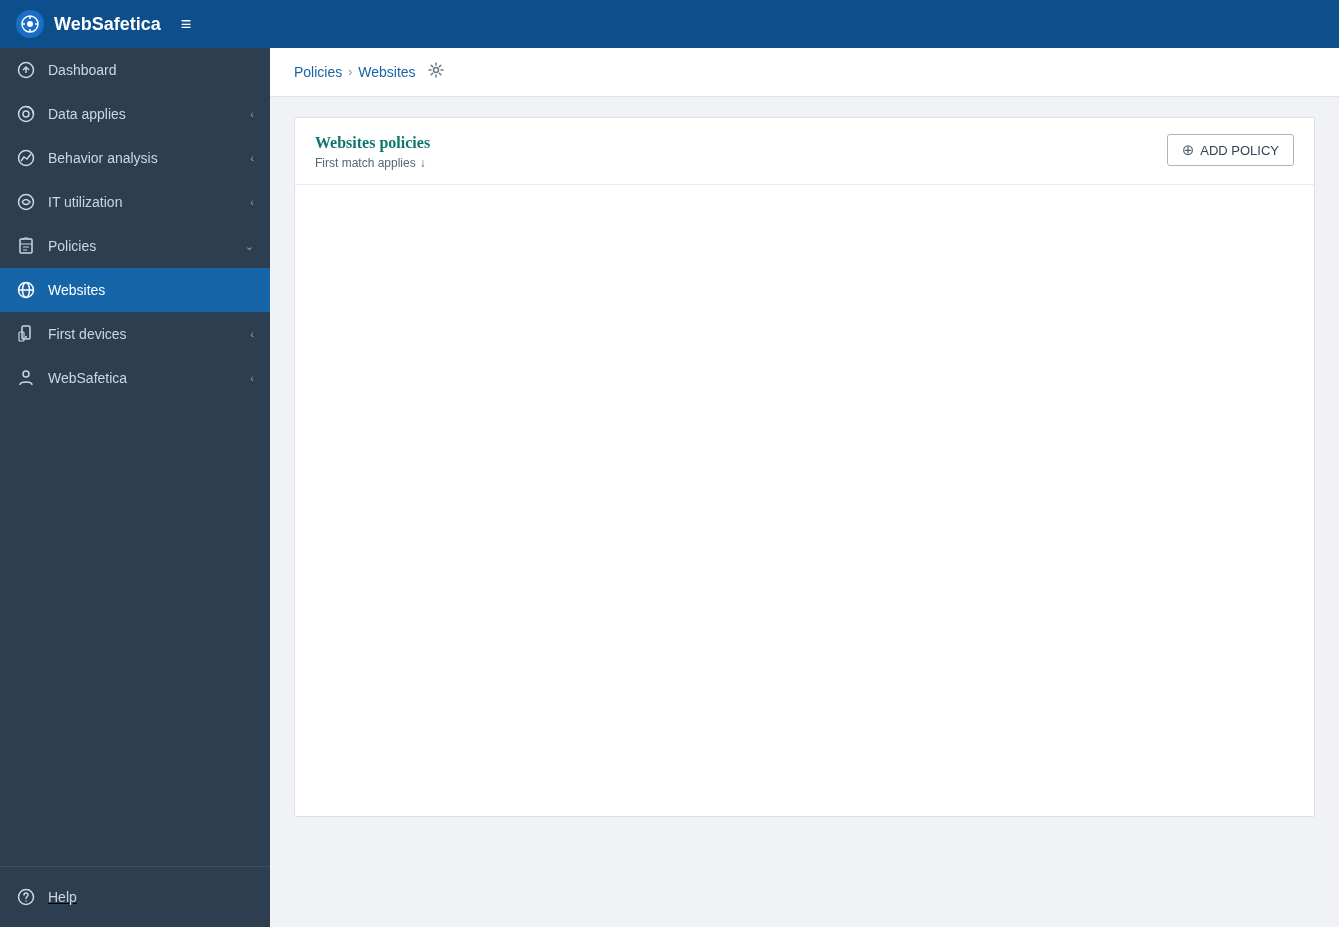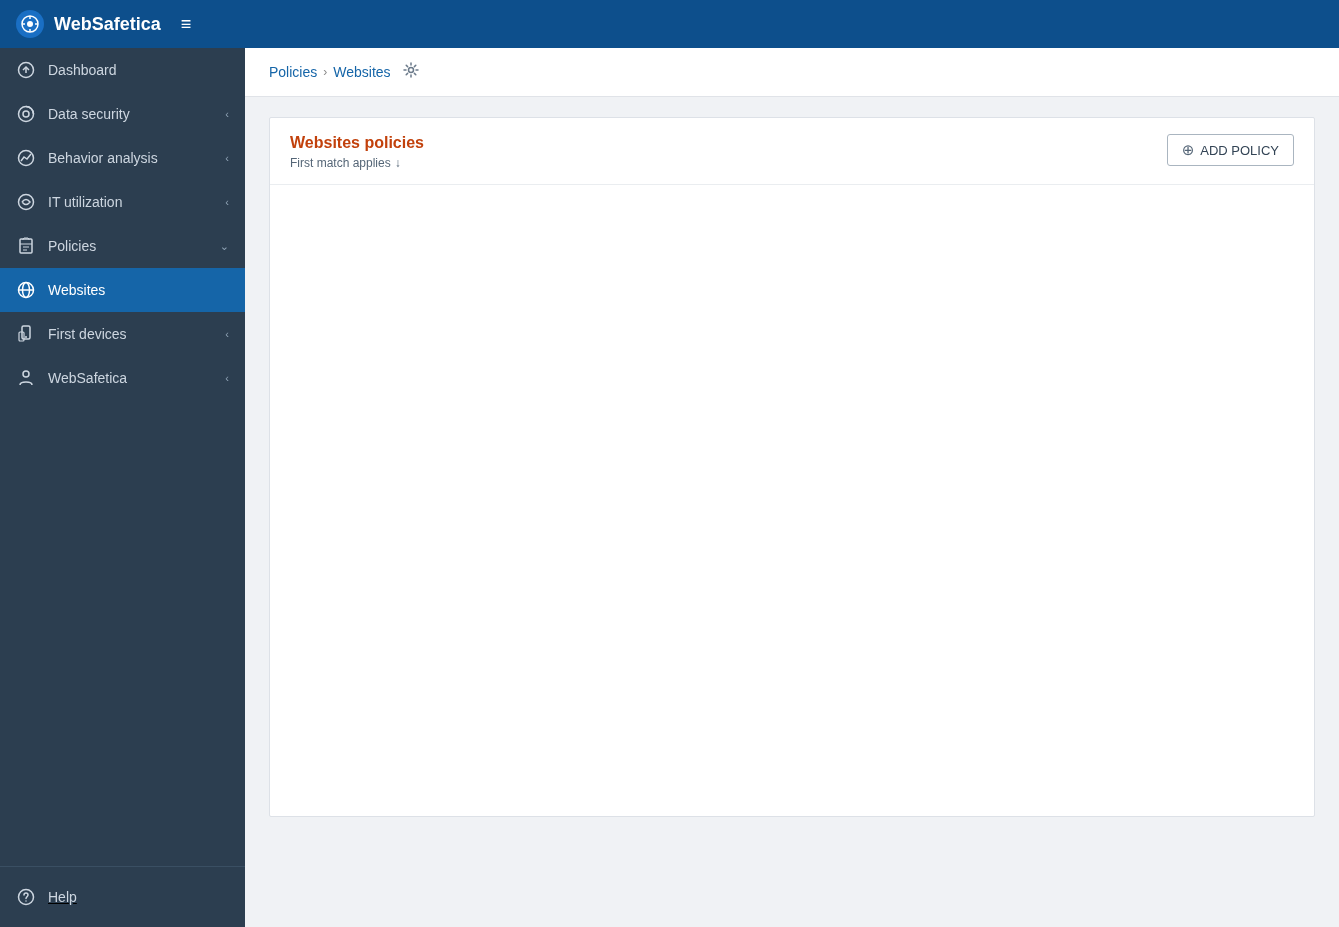--- a/index.html
+++ b/index.html
@@ -40,21 +40,21 @@
 
     
     .layout {
       display: flex;
       flex: 1;
       overflow: hidden;
     }
 
     
     .sidebar {
-      width: 245px;
+      width: 270px;
       background: #2c3e50;
       display: flex;
       flex-direction: column;
       flex-shrink: 0;
       overflow-y: auto;
     }
     .sidebar-item {
       display: flex;
       align-items: center;
       gap: 12px;
@@ -143,21 +143,22 @@
       display: flex;
       align-items: flex-start;
       justify-content: space-between;
       padding: 16px 20px 14px 20px;
       border-bottom: 1px solid #eaedf0;
     }
 
     .policy-panel-title {
       font-size: 16px;
       font-weight: 600;
-      color: #c2410c;
+      color: #0f766e;
+      font-family: Liberation Serif, serif;
     }
 
     .policy-panel-subtitle {
       font-size: 12px;
       color: #556677;
       margin-top: 4px;
       display: flex;
       align-items: center;
       gap: 4px;
     }
@@ -220,21 +221,21 @@
     </div>
 
     <div class="sidebar-item">
       <span class="item-icon">
         <svg width="18" height="18" viewBox="0 0 18 18" fill="none">
           <circle cx="9" cy="9" r="7.5" stroke="currentColor" stroke-width="1.5"></circle>
           <circle cx="9" cy="9" r="3" stroke="currentColor" stroke-width="1.5"></circle>
           <path d="M9 1.5 A7.5 7.5 0 0 1 16.5 9" stroke="currentColor" stroke-width="1.5" fill="none"></path>
         </svg>
       </span>
-      <span>Data security</span>
+      <span>Data applies</span>
       <span class="chevron">‹</span>
     </div>
 
     <div class="sidebar-item">
       <span class="item-icon">
         <svg width="18" height="18" viewBox="0 0 18 18" fill="none">
           <circle cx="9" cy="9" r="7.5" stroke="currentColor" stroke-width="1.5"></circle>
           <polyline points="4,12 7,8 10,10 14,5" stroke="currentColor" stroke-width="1.5" fill="none"></polyline>
         </svg>
       </span>

